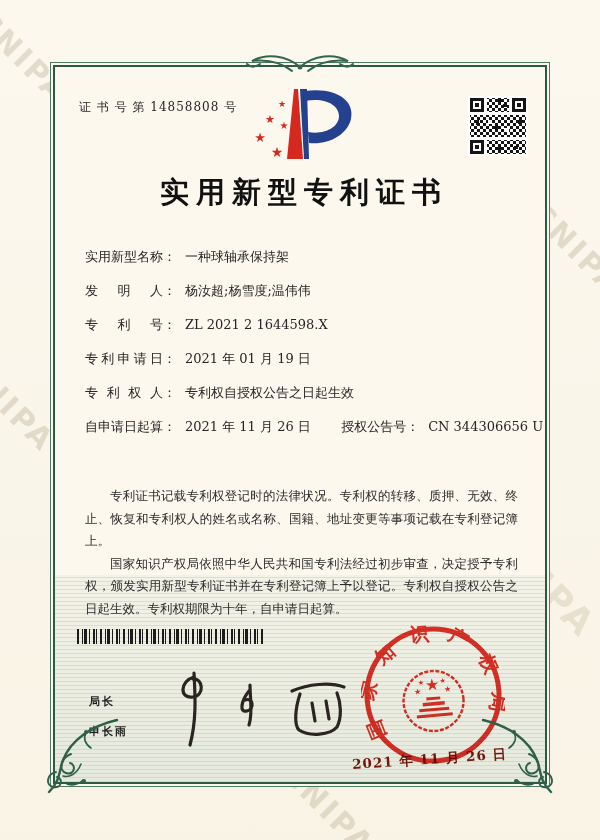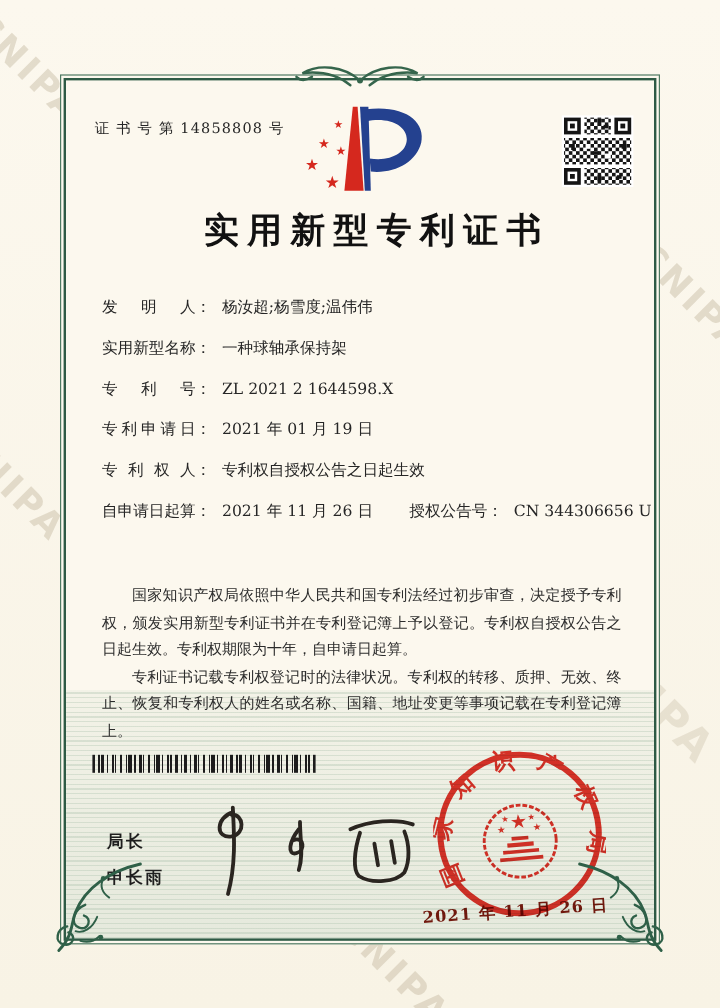--- a/index.html
+++ b/index.html
@@ -26,41 +26,41 @@
       repeating-linear-gradient(0deg,rgba(108,150,120,0.20) 0 1px,rgba(255,255,255,0) 1px 4px);
     z-index:0;}
   .ornament-top{position:absolute;left:50%;top:-13px;transform:translateX(-50%);z-index:6;}
   .flourish{position:absolute;z-index:6;}
   .flourish.bl{left:-12px;bottom:-12px;}
   .flourish.br{right:-12px;bottom:-12px;transform:scaleX(-1);}
   
   .cert-no{position:absolute;left:28px;top:36px;font-size:12px;letter-spacing:1px;z-index:2;}
   .logo{position:absolute;left:186px;top:22px;z-index:2;}
   .qr{position:absolute;right:21px;top:33px;z-index:2;}
-  .title{position:absolute;left:14px;top:110px;width:100%;text-align:center;
+  .title{position:absolute;left:4px;top:110px;width:100%;text-align:center;
     font-size:29px;font-weight:bold;letter-spacing:7px;z-index:2;color:#111;}
   
   .fields{position:absolute;left:34px;top:183px;right:28px;z-index:2;}
   .row{height:21px;line-height:21px;margin-bottom:13px;font-size:13px;white-space:nowrap;}
   .f-label{display:inline-block;width:78px;text-align:justify;text-align-last:justify;vertical-align:top;}
   .f-colon{display:inline-block;margin-right:9px;}
   .grant-col1{display:inline-block;width:252px;}
   
   .paras{position:absolute;left:34px;right:31px;top:422px;z-index:2;
     font-size:12.5px;line-height:22.5px;text-align:justify;color:#2c2c2c;}
   .paras p{margin:0;text-indent:2em;}
   
   .barcode{position:absolute;left:26px;top:566px;width:186px;height:15px;z-index:2;
     background:repeating-linear-gradient(90deg,#1c1c1c 0 2px,transparent 2px 5px,
       #1c1c1c 5px 6px,transparent 6px 7px,#1c1c1c 7px 10px,transparent 10px 12px,
       #1c1c1c 12px 13px,transparent 13px 16px,#1c1c1c 16px 18px,transparent 18px 19px,
       #1c1c1c 19px 20px,transparent 20px 23px);}
   .signer{position:absolute;left:38px;top:624px;z-index:2;
     font-family:"DejaVu Sans","Liberation Sans",sans-serif;
-    font-size:14px;font-weight:600;color:#1e1e1e;line-height:30px;letter-spacing:2px;}
+    font-size:11px;font-weight:600;color:#1e1e1e;line-height:30px;letter-spacing:2px;}
   .signature{position:absolute;left:103px;top:602px;z-index:3;}
   .seal{position:absolute;left:310px;top:560px;z-index:3;mix-blend-mode:multiply;}
   .seal-date{position:absolute;left:301px;top:687px;width:175px;z-index:4;
     font-size:13.5px;font-weight:bold;letter-spacing:1px;color:#7d1b10;
     transform:rotate(-4deg);mix-blend-mode:multiply;}
   .page-no{position:absolute;left:0;bottom:13px;width:100%;text-align:center;
     font-size:11px;color:#333;z-index:2;}
   .footer-note{position:absolute;left:0;top:795px;width:100%;text-align:center;
     font-size:12.5px;color:#2b2b2b;z-index:2;}
 </style>
@@ -166,24 +166,24 @@
         <rect x="7" y="7" width="4" height="4"></rect>
         <rect x="49" y="7" width="4" height="4"></rect>
         <rect x="7" y="49" width="4" height="4"></rect>
       </g>
     </svg>
 
     <div class="title">实用新型专利证书</div>
 
     <div class="fields">
       <div class="row">
+        <span class="f-label">实用新型名称</span><span class="f-colon">：</span><span>一种球轴承保持架</span>
+      </div>
+      <div class="row">
         <span class="f-label">发明人</span><span class="f-colon">：</span><span>杨汝超;杨雪度;温伟伟</span>
-      </div>
-      <div class="row">
-        <span class="f-label">实用新型名称</span><span class="f-colon">：</span><span>一种球轴承保持架</span>
       </div>
       <div class="row">
         <span class="f-label">专利号</span><span class="f-colon">：</span><span>ZL 2021 2 1644598.X</span>
       </div>
       <div class="row">
         <span class="f-label">专利申请日</span><span class="f-colon">：</span><span>2021 年 01 月 19 日</span>
       </div>
       <div class="row">
         <span class="f-label">专利权人</span><span class="f-colon">：</span><span>专利权自授权公告之日起生效</span>
       </div>
@@ -191,22 +191,22 @@
         <span class="grant-col1">
           <span class="f-label">自申请日起算</span><span class="f-colon">：</span><span>2021 年 11 月 26 日</span>
         </span>
         <span>
           <span>授权公告号</span><span class="f-colon">：</span><span>CN 344306656 U</span>
         </span>
       </div>
     </div>
 
     <div class="paras">
+      <p>专利证书记载专利权登记时的法律状况。专利权的转移、质押、无效、终止、恢复和专利权人的姓名或名称、国籍、地址变更等事项记载在专利登记簿上。</p>
       <p>国家知识产权局依照中华人民共和国专利法经过初步审查，决定授予专利权，颁发实用新型专利证书并在专利登记簿上予以登记。专利权自授权公告之日起生效。专利权期限为十年，自申请日起算。</p>
-      <p>专利证书记载专利权登记时的法律状况。专利权的转移、质押、无效、终止、恢复和专利权人的姓名或名称、国籍、地址变更等事项记载在专利登记簿上。</p>
     </div>
 
     <div class="barcode"></div>
 
     <div class="signer">
       <div>局长</div>
       <div>申长雨</div>
     </div>
 
     <svg class="signature" width="220" height="88" viewBox="0 0 220 88">

